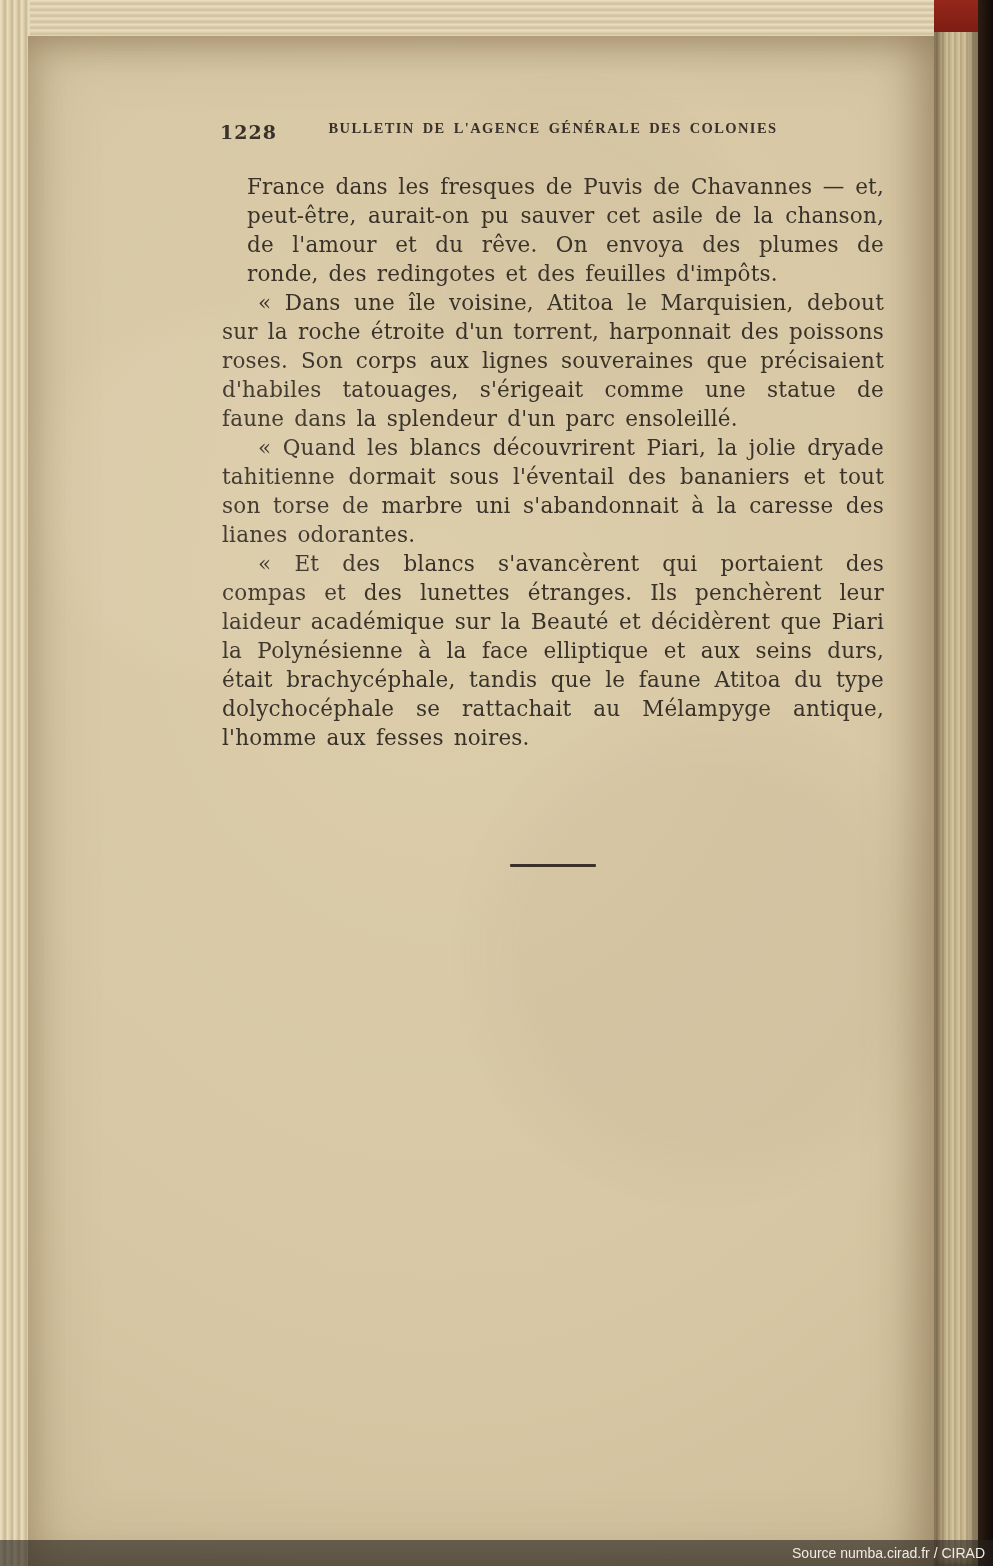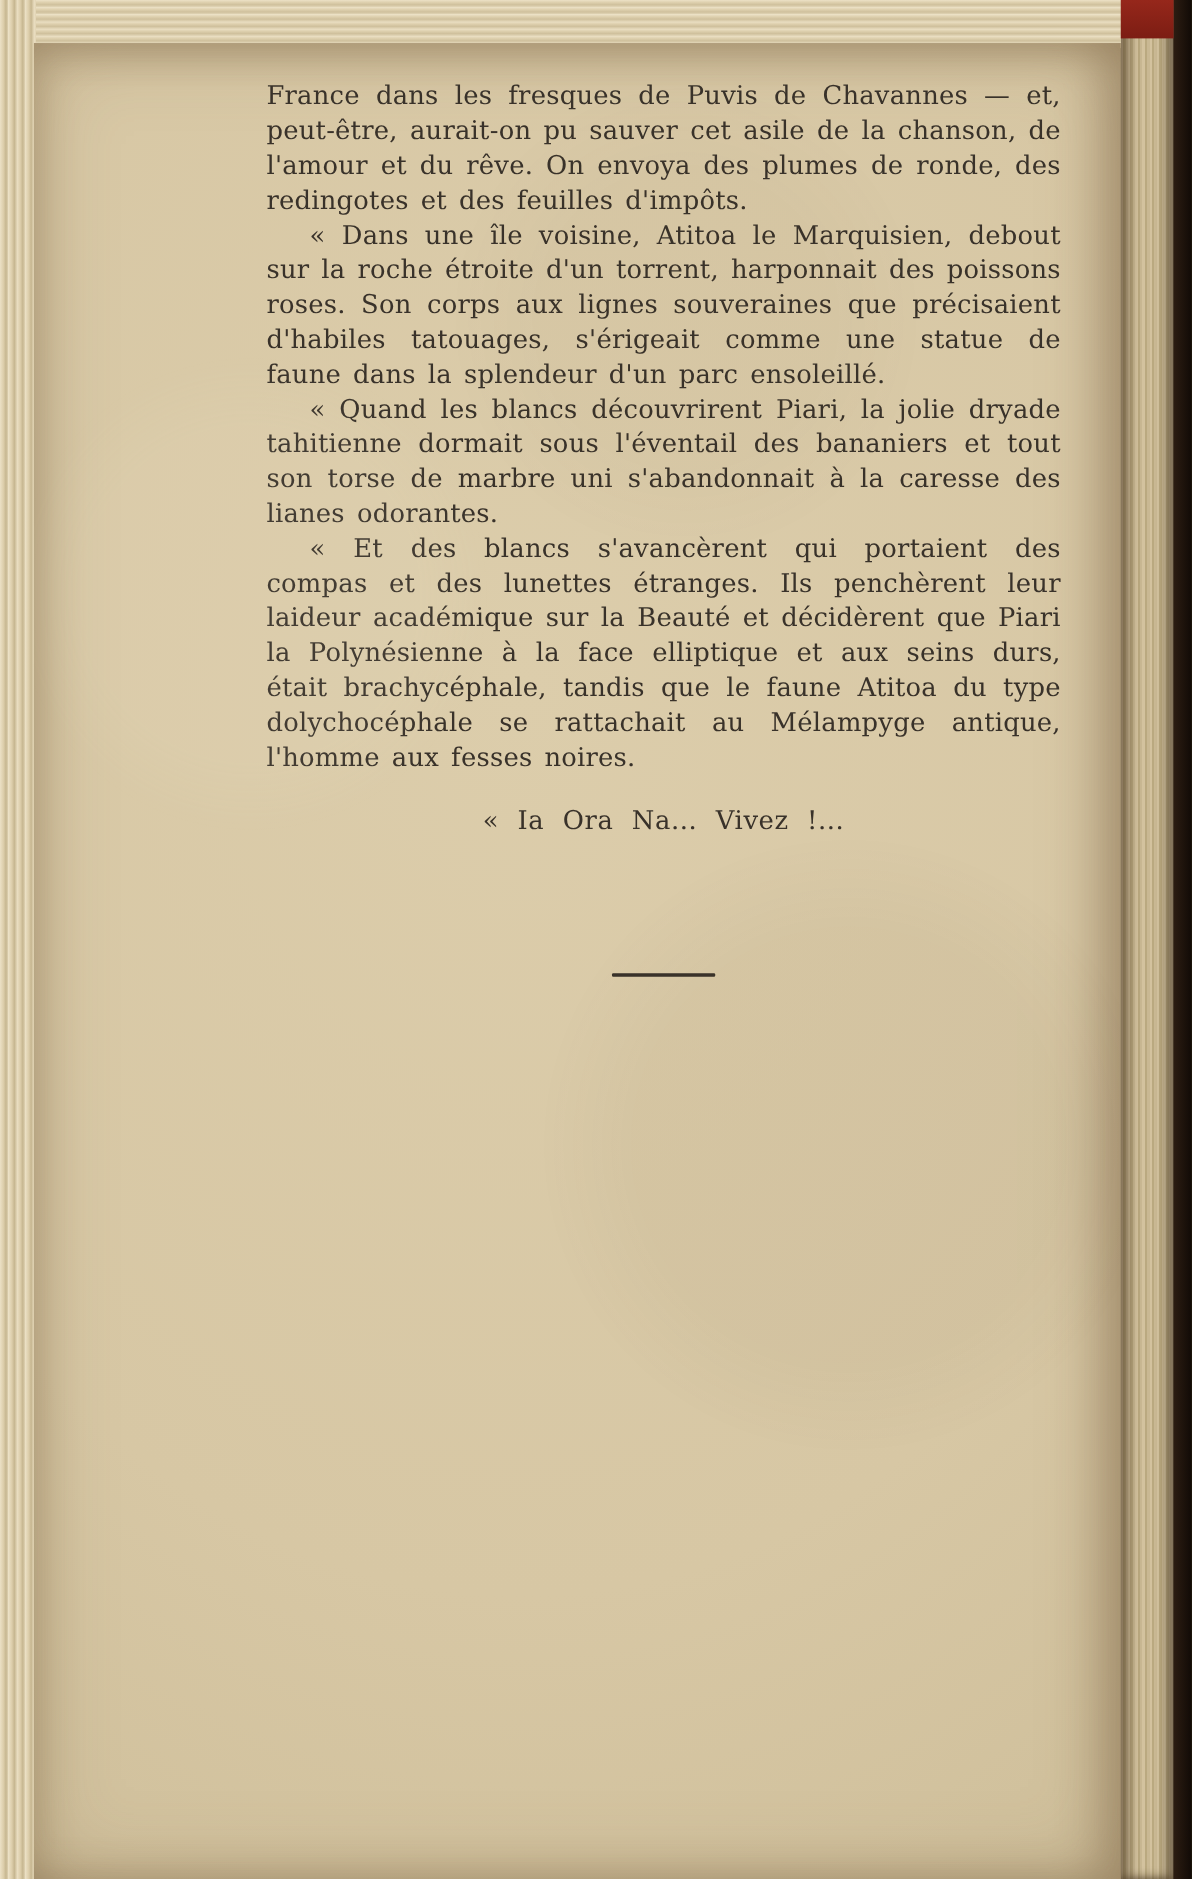--- a/index.html
+++ b/index.html
@@ -57,21 +57,21 @@
     font-family:"Liberation Serif",serif;
     font-size:14.5px;font-weight:bold;letter-spacing:1.4px;word-spacing:3px;
   }
   
   .bodytext{
     margin:30px 50px 0 194px;color:#39322a;
     font-size:21.5px;line-height:29px;text-align:justify;
     word-spacing:3px;letter-spacing:0.2px;
   }
   .bodytext p{margin:0;text-indent:36px;}
-  .bodytext p.no-indent{text-indent:0;}
+  .bodytext p.no-indent{text-indent:0;margin-left:25px;}
   .centered-quote{
     text-align:center;text-indent:0 !important;
     margin:24px 0 20px 0 !important;
     word-spacing:8px;letter-spacing:0.5px;
   }
   .end-rule{
     width:86px;height:3px;background:#39322a;border-radius:1px;
     margin:112px auto 0 auto;
   }
   
@@ -86,28 +86,34 @@
 </head>
 <body>
 
 <div class="scan">
   <div class="stack-top"></div>
   <div class="stack-left"></div>
 
   <div class="page">
     <div class="texture"></div>
 
+    <div class="header">
+      <span class="pagenum">1228</span>
+      <span class="running-title">BULLETIN DE L'AGENCE GÉNÉRALE DES COLONIES</span>
+    </div>
 
     <div class="bodytext">
       <p class="no-indent">France dans les fresques de Puvis de Chavannes — et, peut-être, aurait-on pu sauver cet asile de la chanson, de l'amour et du rêve. On envoya des plumes de ronde, des redingotes et des feuilles d'impôts.</p>
       <p>« Dans une île voisine, Atitoa le Marquisien, debout sur la roche étroite d'un torrent, harponnait des poissons roses. Son corps aux lignes souveraines que précisaient d'habiles tatouages, s'érigeait comme une statue de faune dans la splendeur d'un parc ensoleillé.</p>
       <p>« Quand les blancs découvrirent Piari, la jolie dryade tahitienne dormait sous l'éventail des bananiers et tout son torse de marbre uni s'abandonnait à la caresse des lianes odorantes.</p>
       <p>« Et des blancs s'avancèrent qui portaient des compas et des lunettes étranges. Ils penchèrent leur laideur académique sur la Beauté et décidèrent que Piari la Polynésienne à la face elliptique et aux seins durs, était brachycéphale, tandis que le faune Atitoa du type dolychocéphale se rattachait au Mélampyge antique, l'homme aux fesses noires.</p>
-      <p class="centered-quote">« Ia Ora Na... Vivez !...</p>
       <div class="end-rule"></div>
     </div>
   </div>
 
   <div class="fore-edge"></div>
   <div class="binding"></div>
   <div class="red-corner"></div>
 
+  <div class="attribution">
+    <span>Source numba.cirad.fr / CIRAD</span>
+  </div>
 </div>
 
 </body></html>

